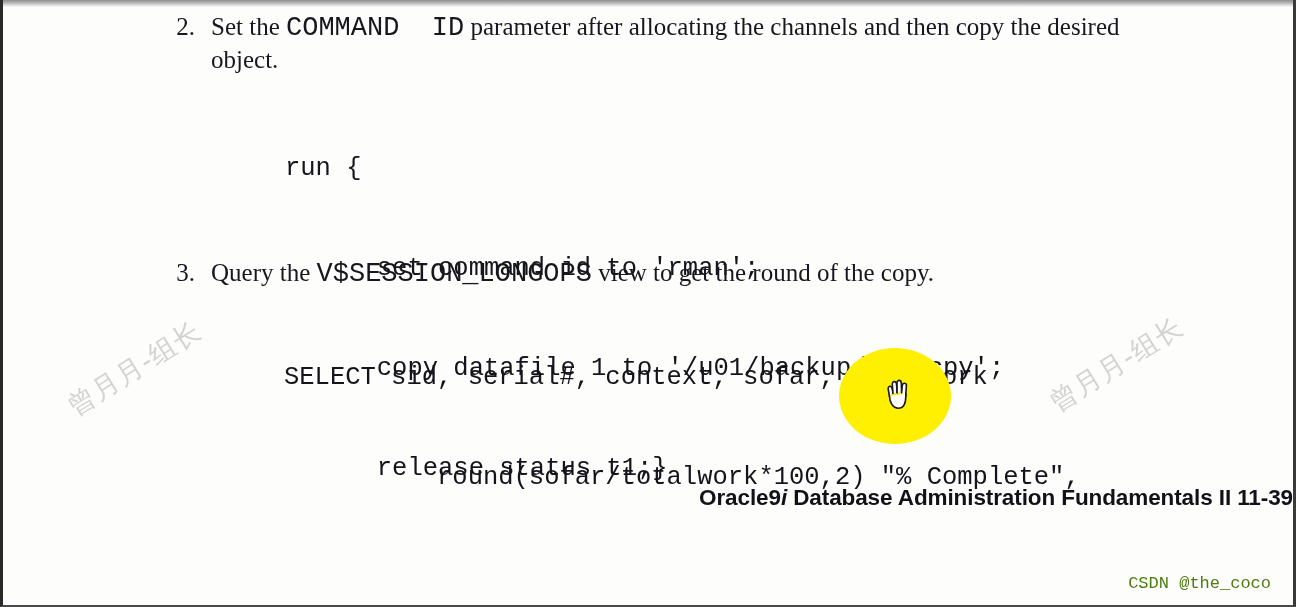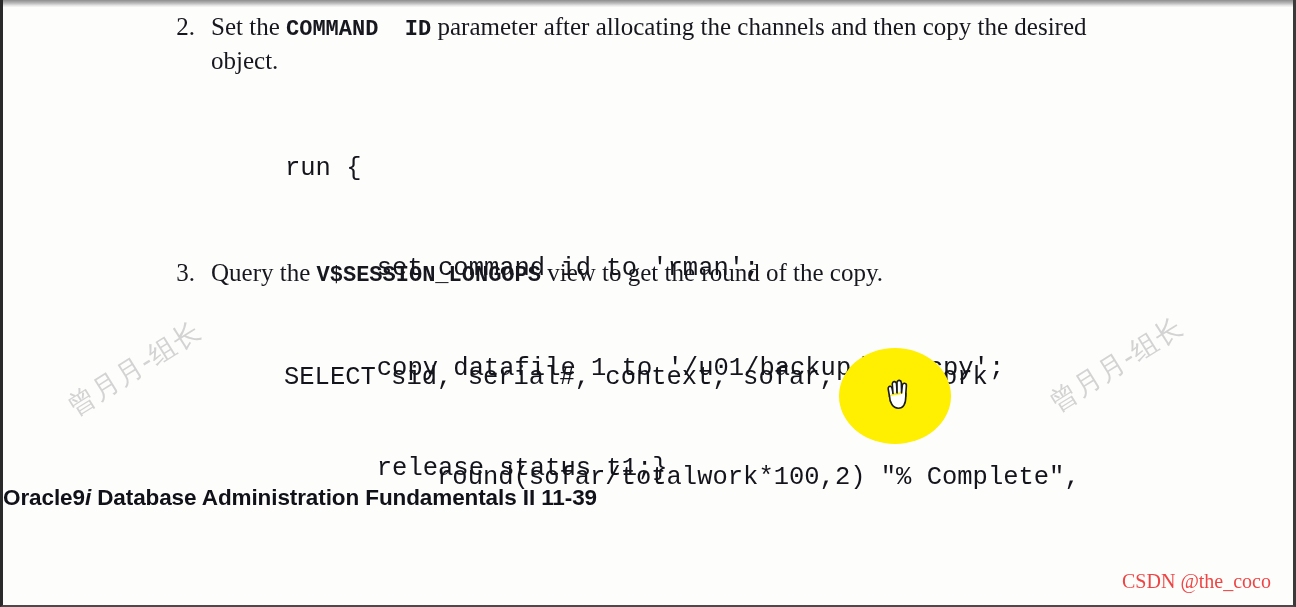--- a/index.html
+++ b/index.html
@@ -55,24 +55,23 @@
   }
   .body-text {
     font-size: 25px;
     line-height: 31px;
     color: #17171f;
     font-family: "Liberation Serif", serif;
     max-width: 920px;
   }
   .mono-inline {
     font-family: "Liberation Mono", monospace;
-    font-size: 22px;
+    font-size: 27px;
     white-space: pre;
     letter-spacing: 0px;
-    font-weight: bold;
   }
 
   .item2 { left: 152px; top: 4px; }
   .item3 { left: 152px; top: 250px; }
 
   
   .code-block {
     position: absolute;
     font-family: "Liberation Mono", monospace;
     font-size: 25.5px;
@@ -83,21 +82,21 @@
   .code-run  { left: 282px; top: 78px; }
   .code-sql  { left: 281px; top: 287px; }
   .code-line { white-space: pre; }
 
   
   .footer {
     position: absolute;
     left: 0;
     top: 478px;
     width: 1290px;
-    text-align: left;
+    text-align: right;
     font-family: "Liberation Sans", sans-serif;
     font-weight: bold;
     font-size: 22.5px;
     letter-spacing: -0.1px;
     color: #111119;
   }
   .footer .ital {
     font-style: italic;
   }
 
@@ -134,23 +133,23 @@
     z-index: 2;
     pointer-events: none;
   }
   .wm-a { left: 58px;  top: 386px; }
   .wm-b { left: 1040px; top: 382px; }
 
   .csdn-wm {
     position: absolute;
     right: 22px;
     bottom: 12px;
-    font-family: Liberation Serif, serif;
-    font-size: 20px;
-    color: #ef4444;
+    font-family: Liberation Mono, monospace;
+    font-size: 17px;
+    color: #4d7c0f;
     z-index: 5;
     white-space: nowrap;
   }
 </style>
 </head>
 <body>
 
 <div class="screen">
 
   <div class="top-strip"></div>

